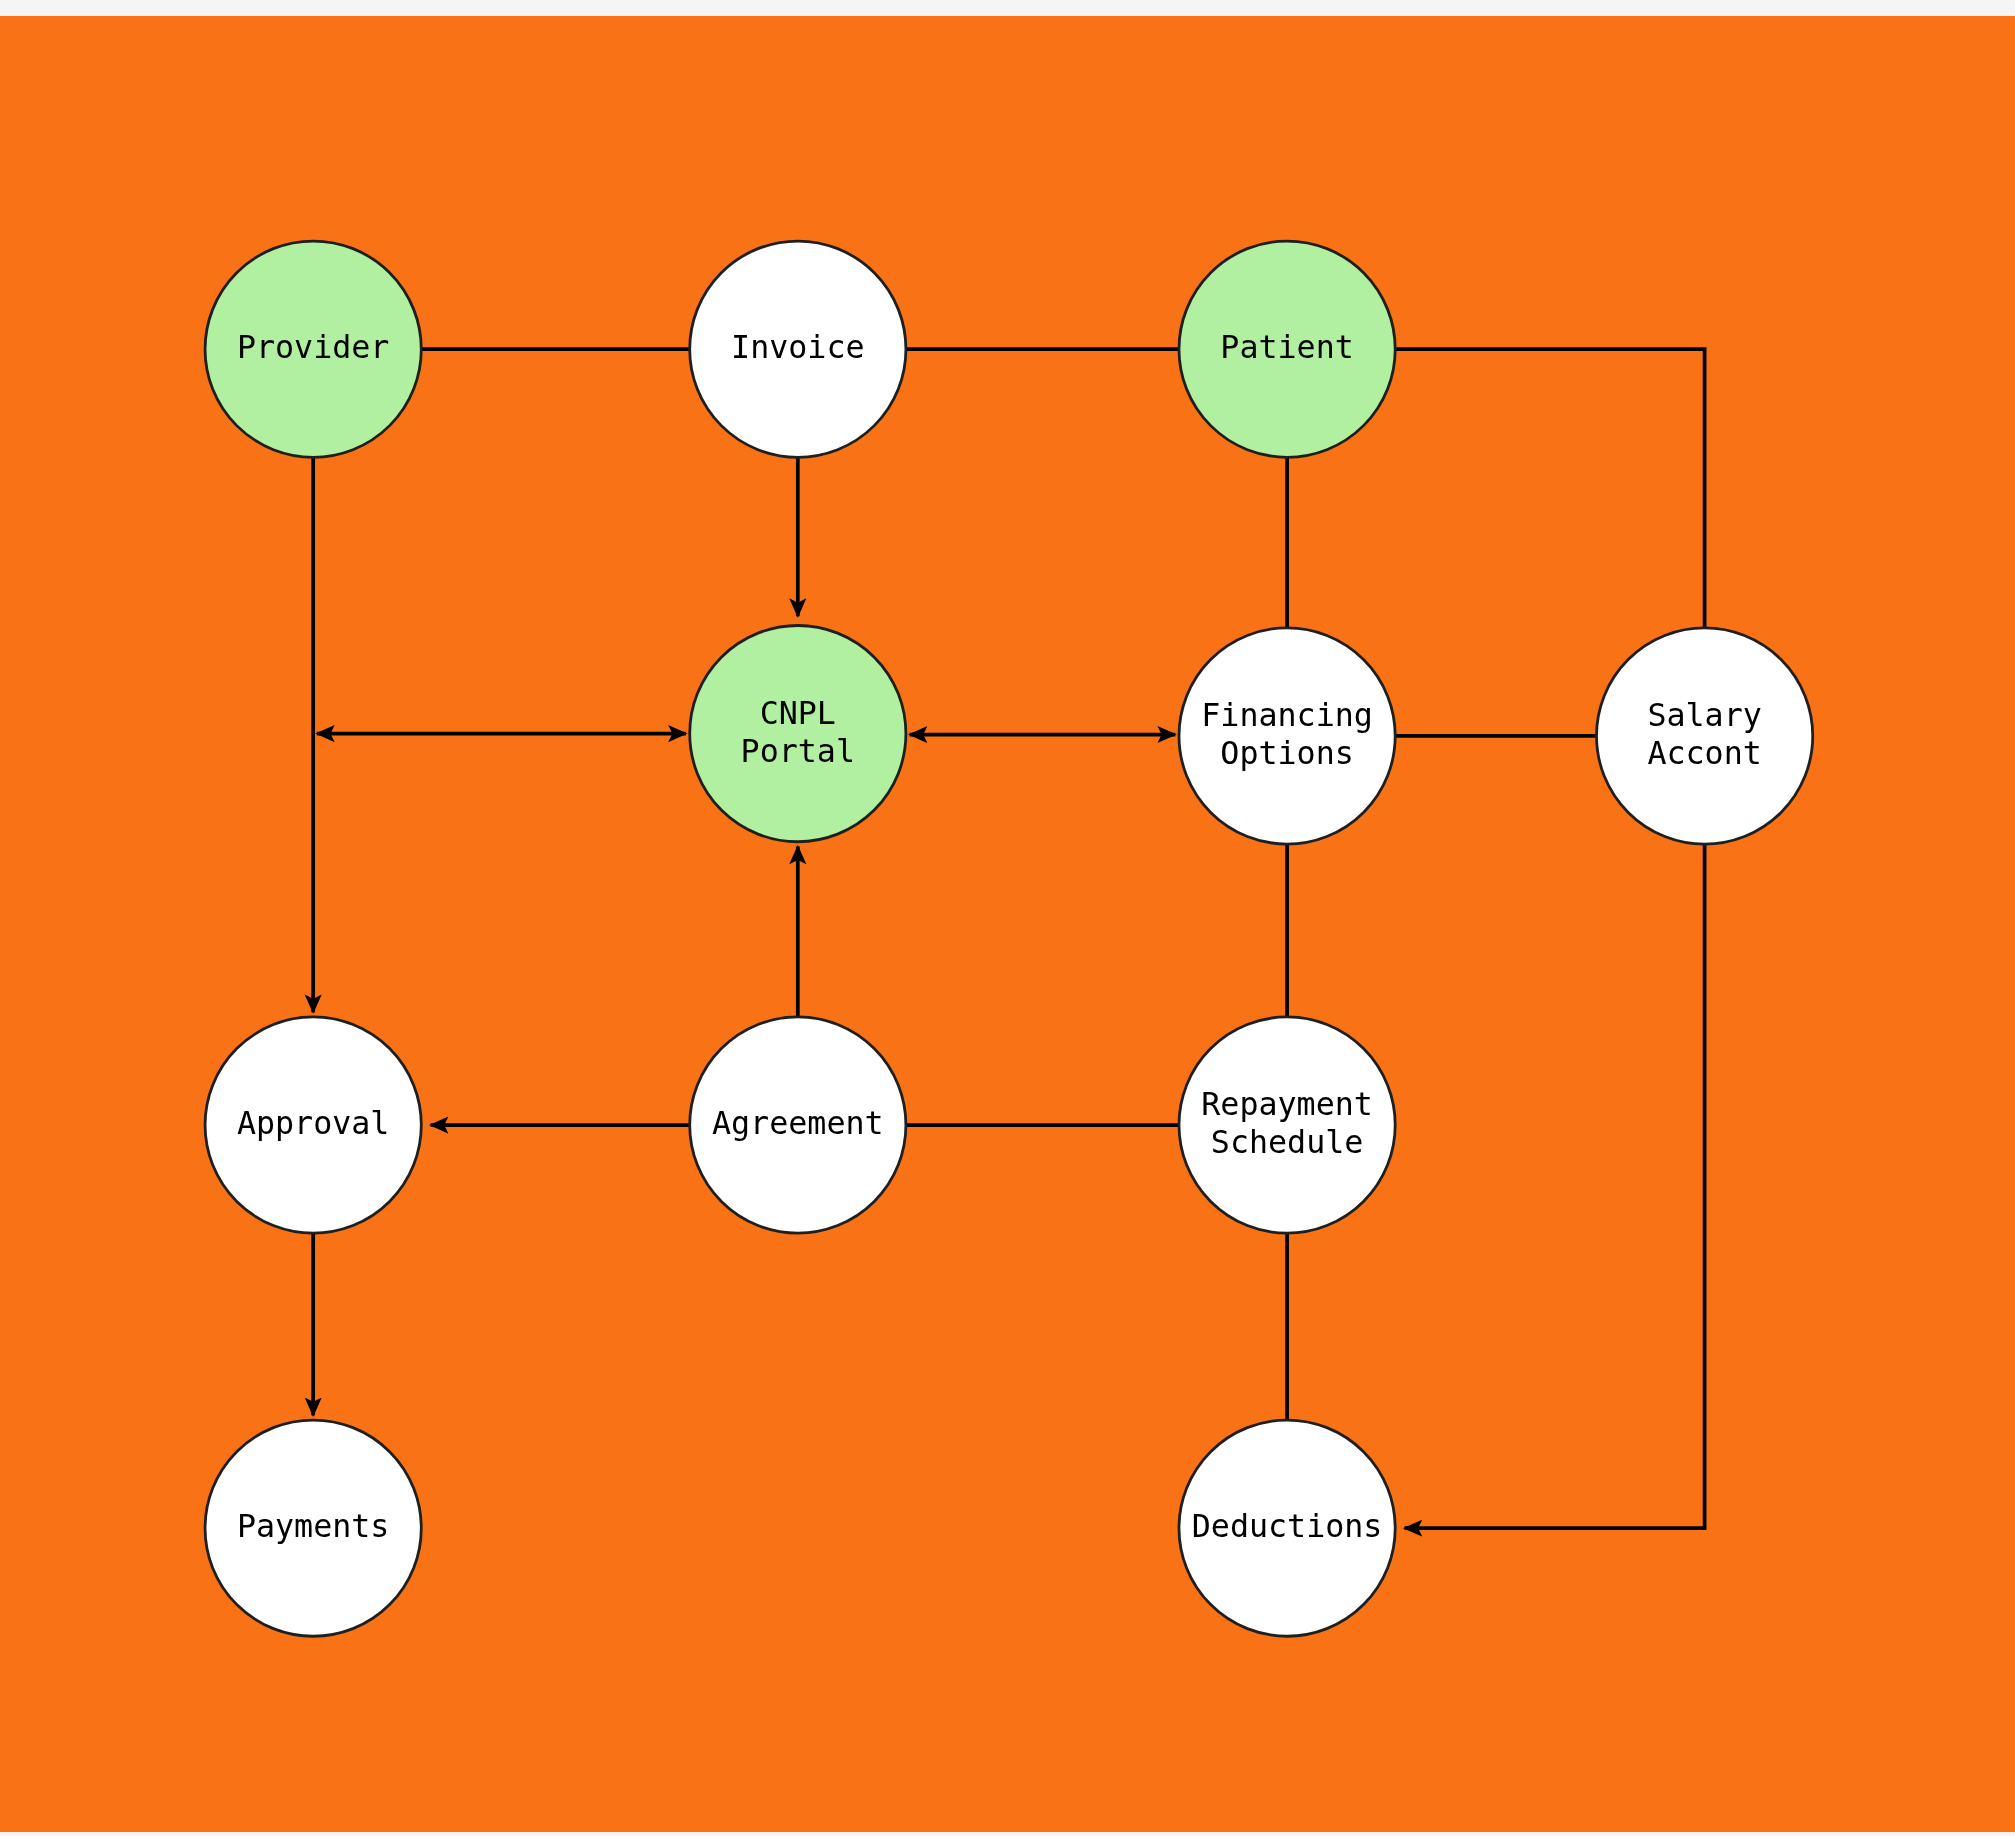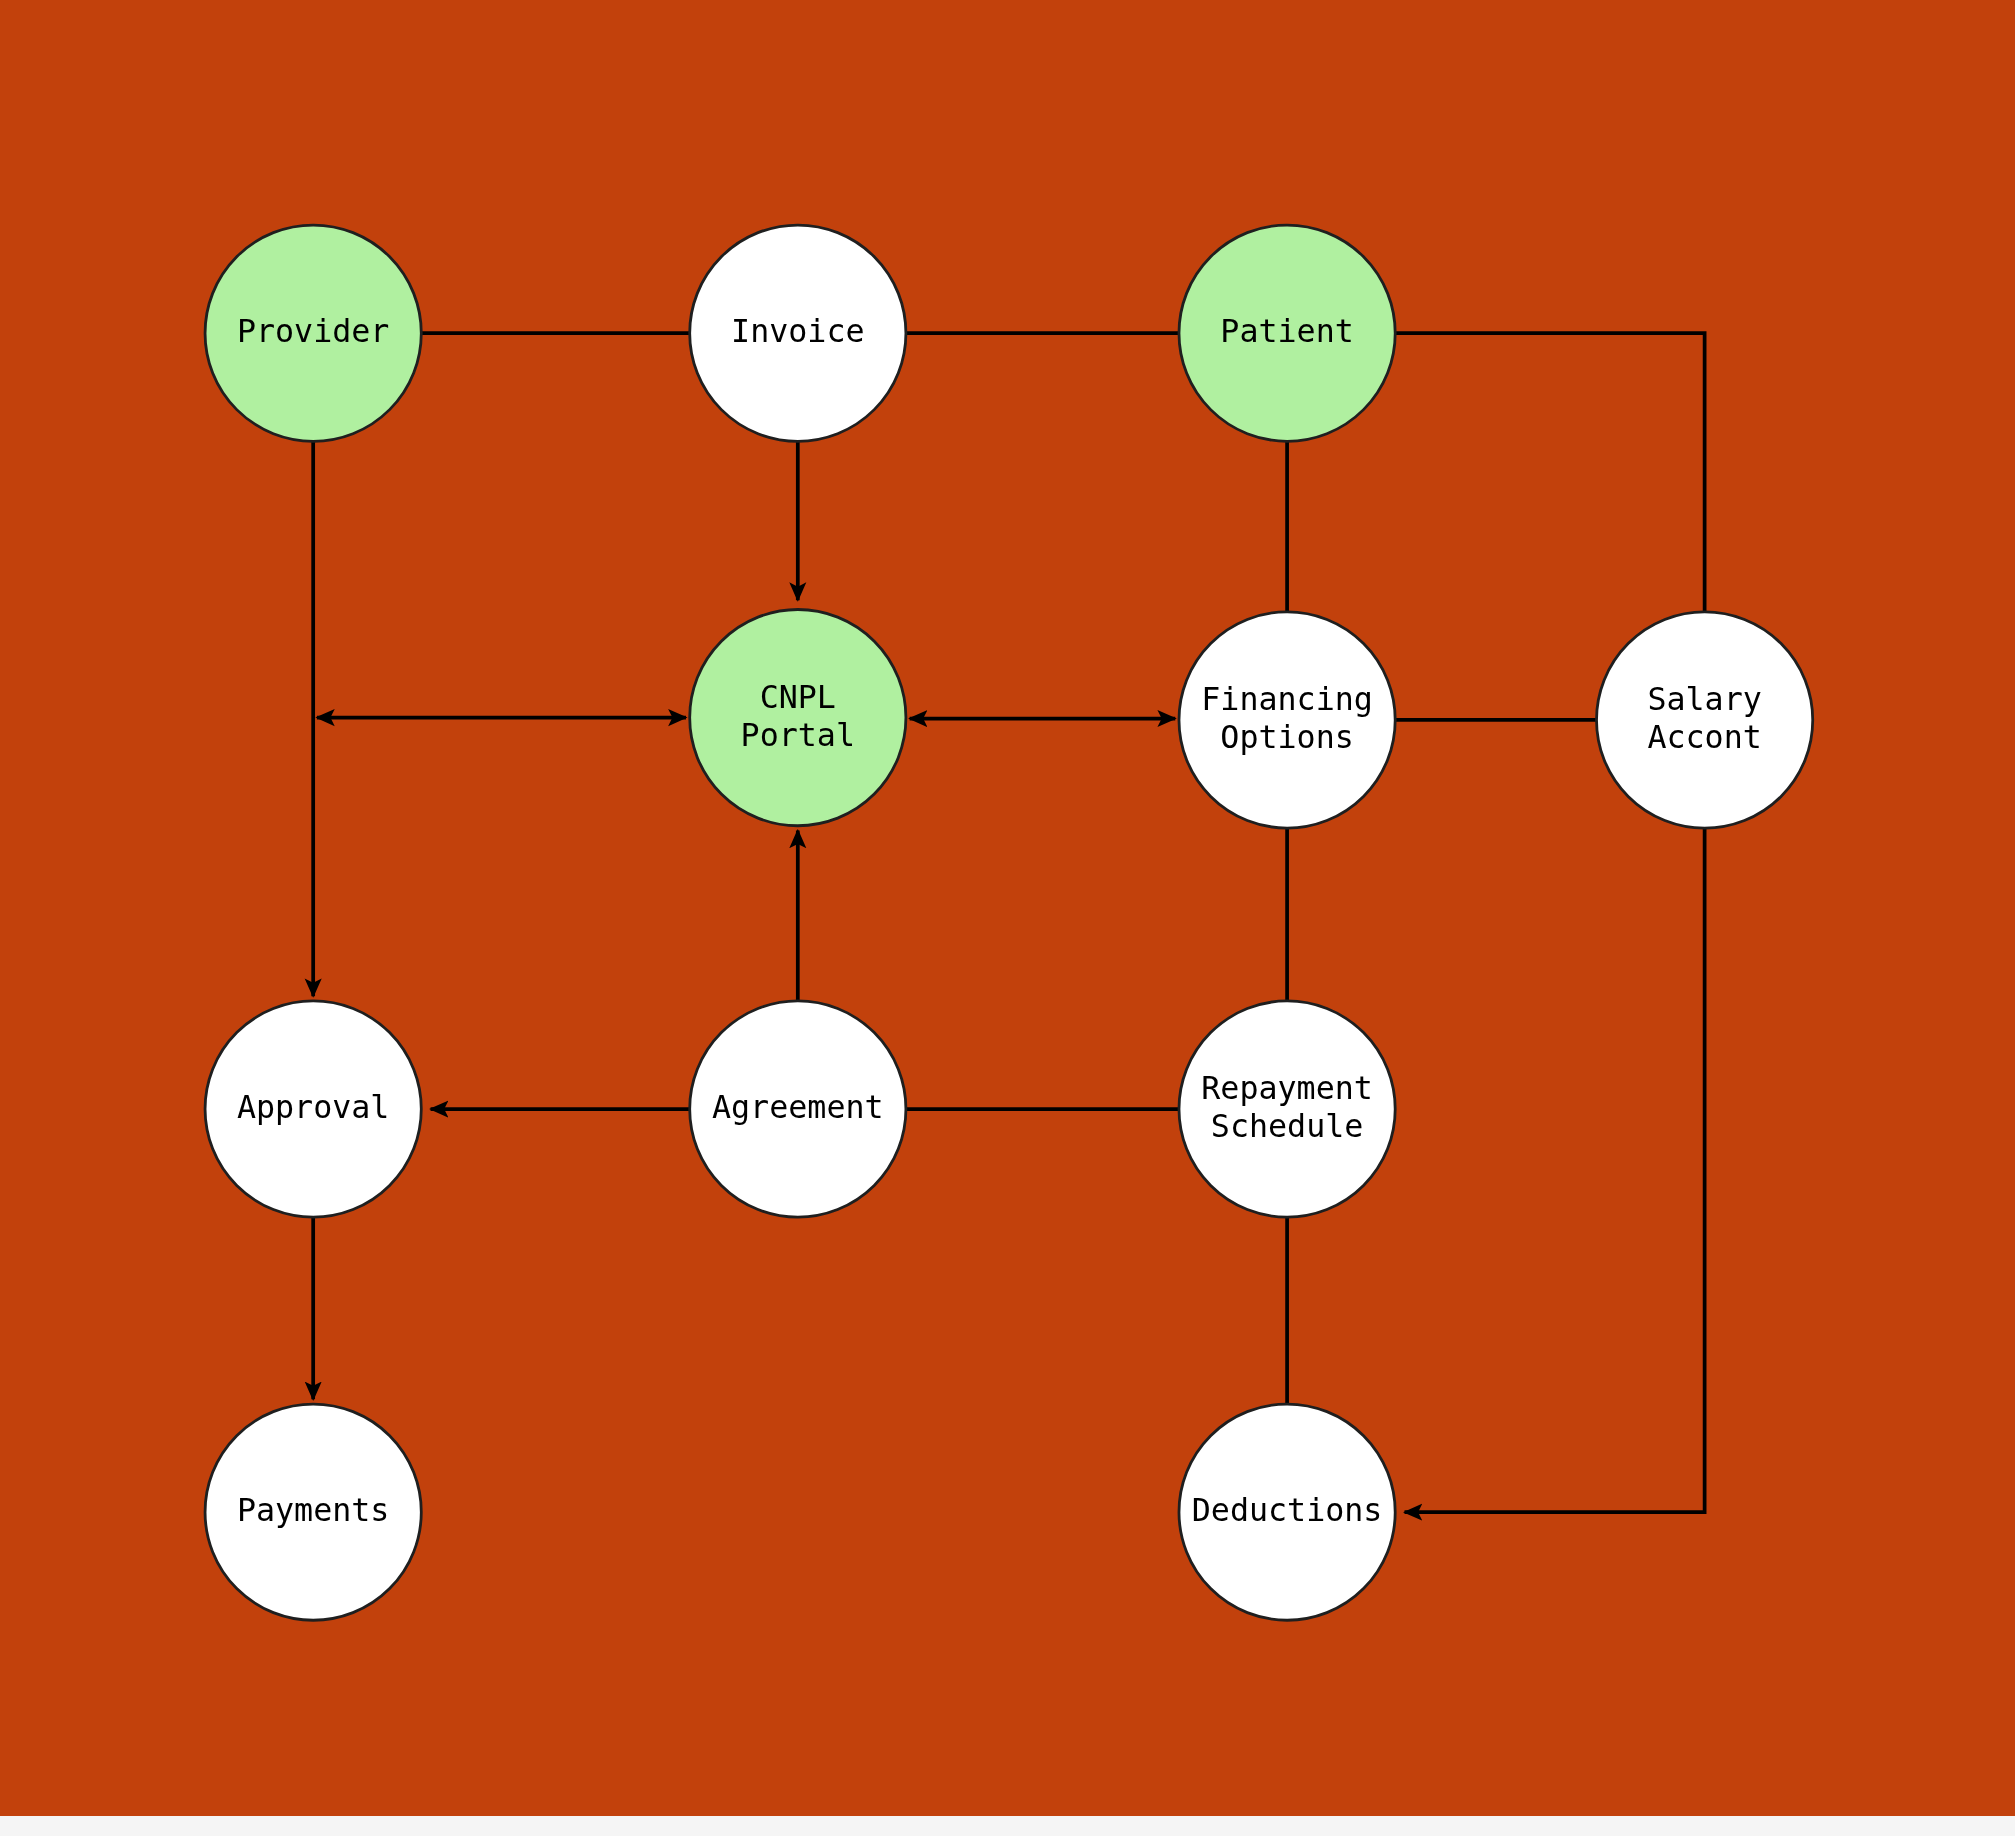--- a/index.html
+++ b/index.html
@@ -11,21 +11,22 @@
   body {
     width: 2015px;
     height: 1836px;
     font-family: "DejaVu Sans Mono", "Liberation Mono", monospace;
     overflow: hidden;
   }
   #diagram-root {
     position: relative;
     width: 2015px;
     height: 1816px;
-    background: #c2410c;
+    background: #f97316;
+    margin-top: 16px;
   }
   svg#graph-canvas {
     position: absolute;
     top: 0;
     left: 0;
     width: 2015px;
     height: 1836px;
     display: block;
   }
   .node-circle {

